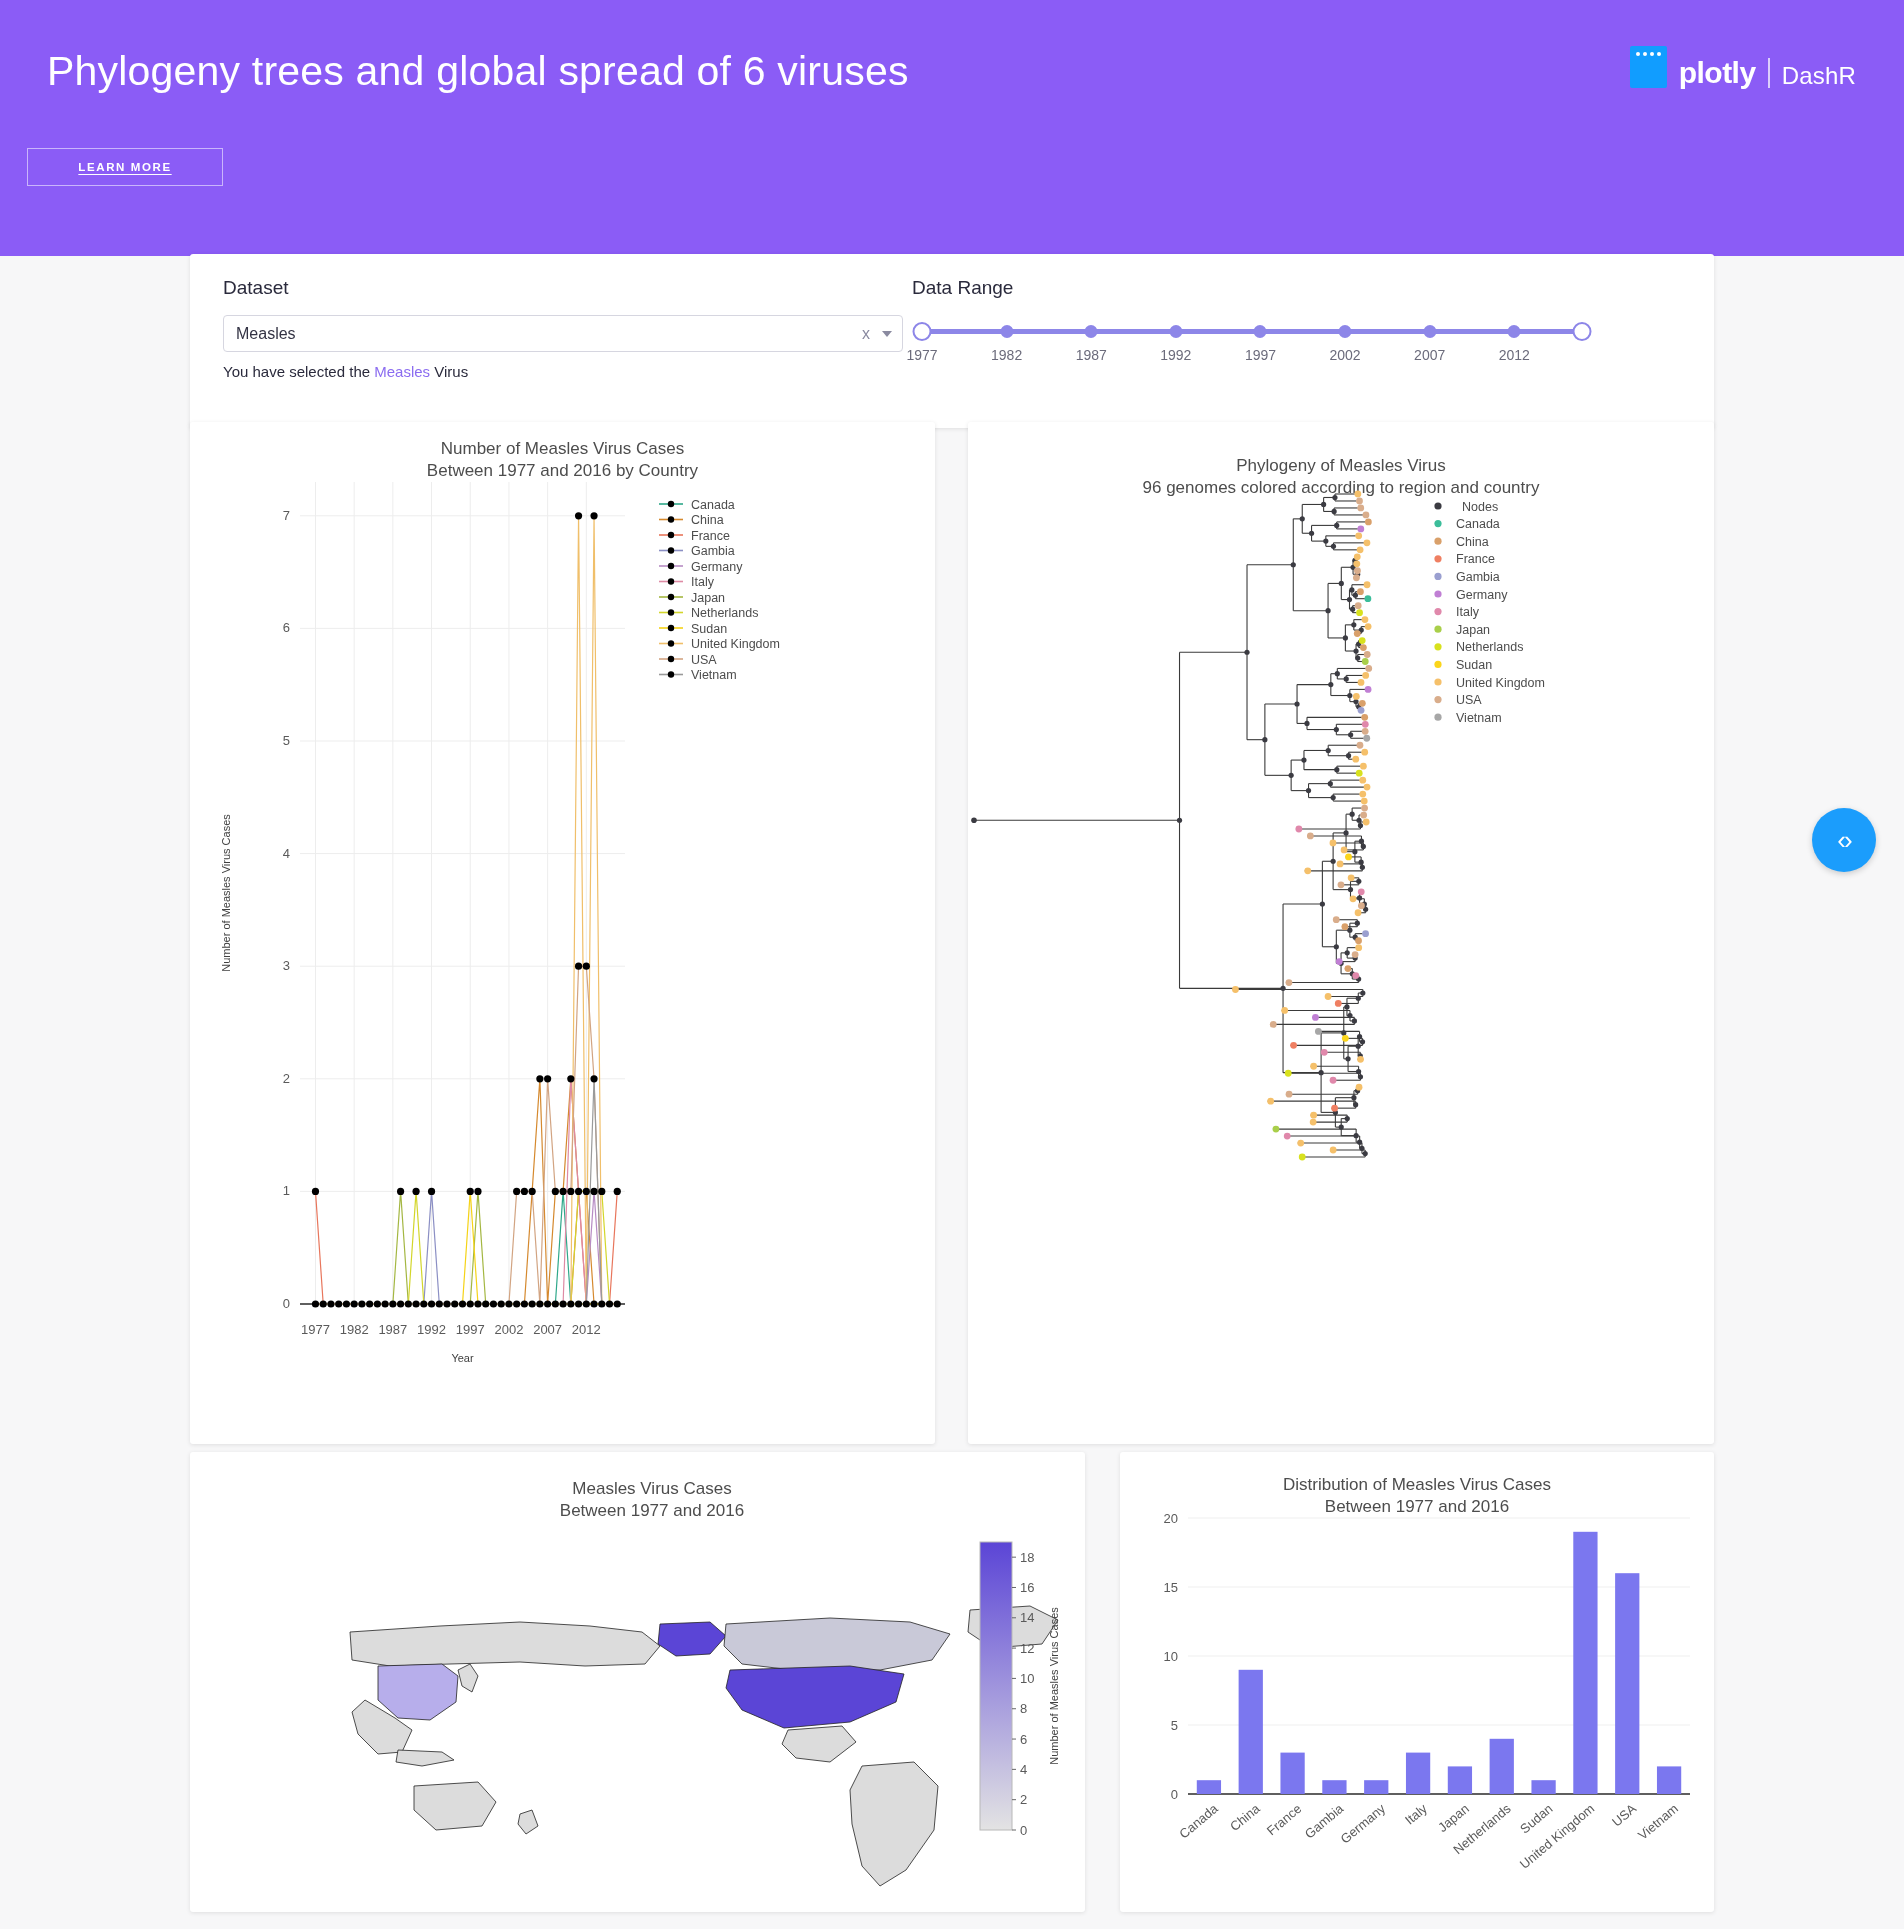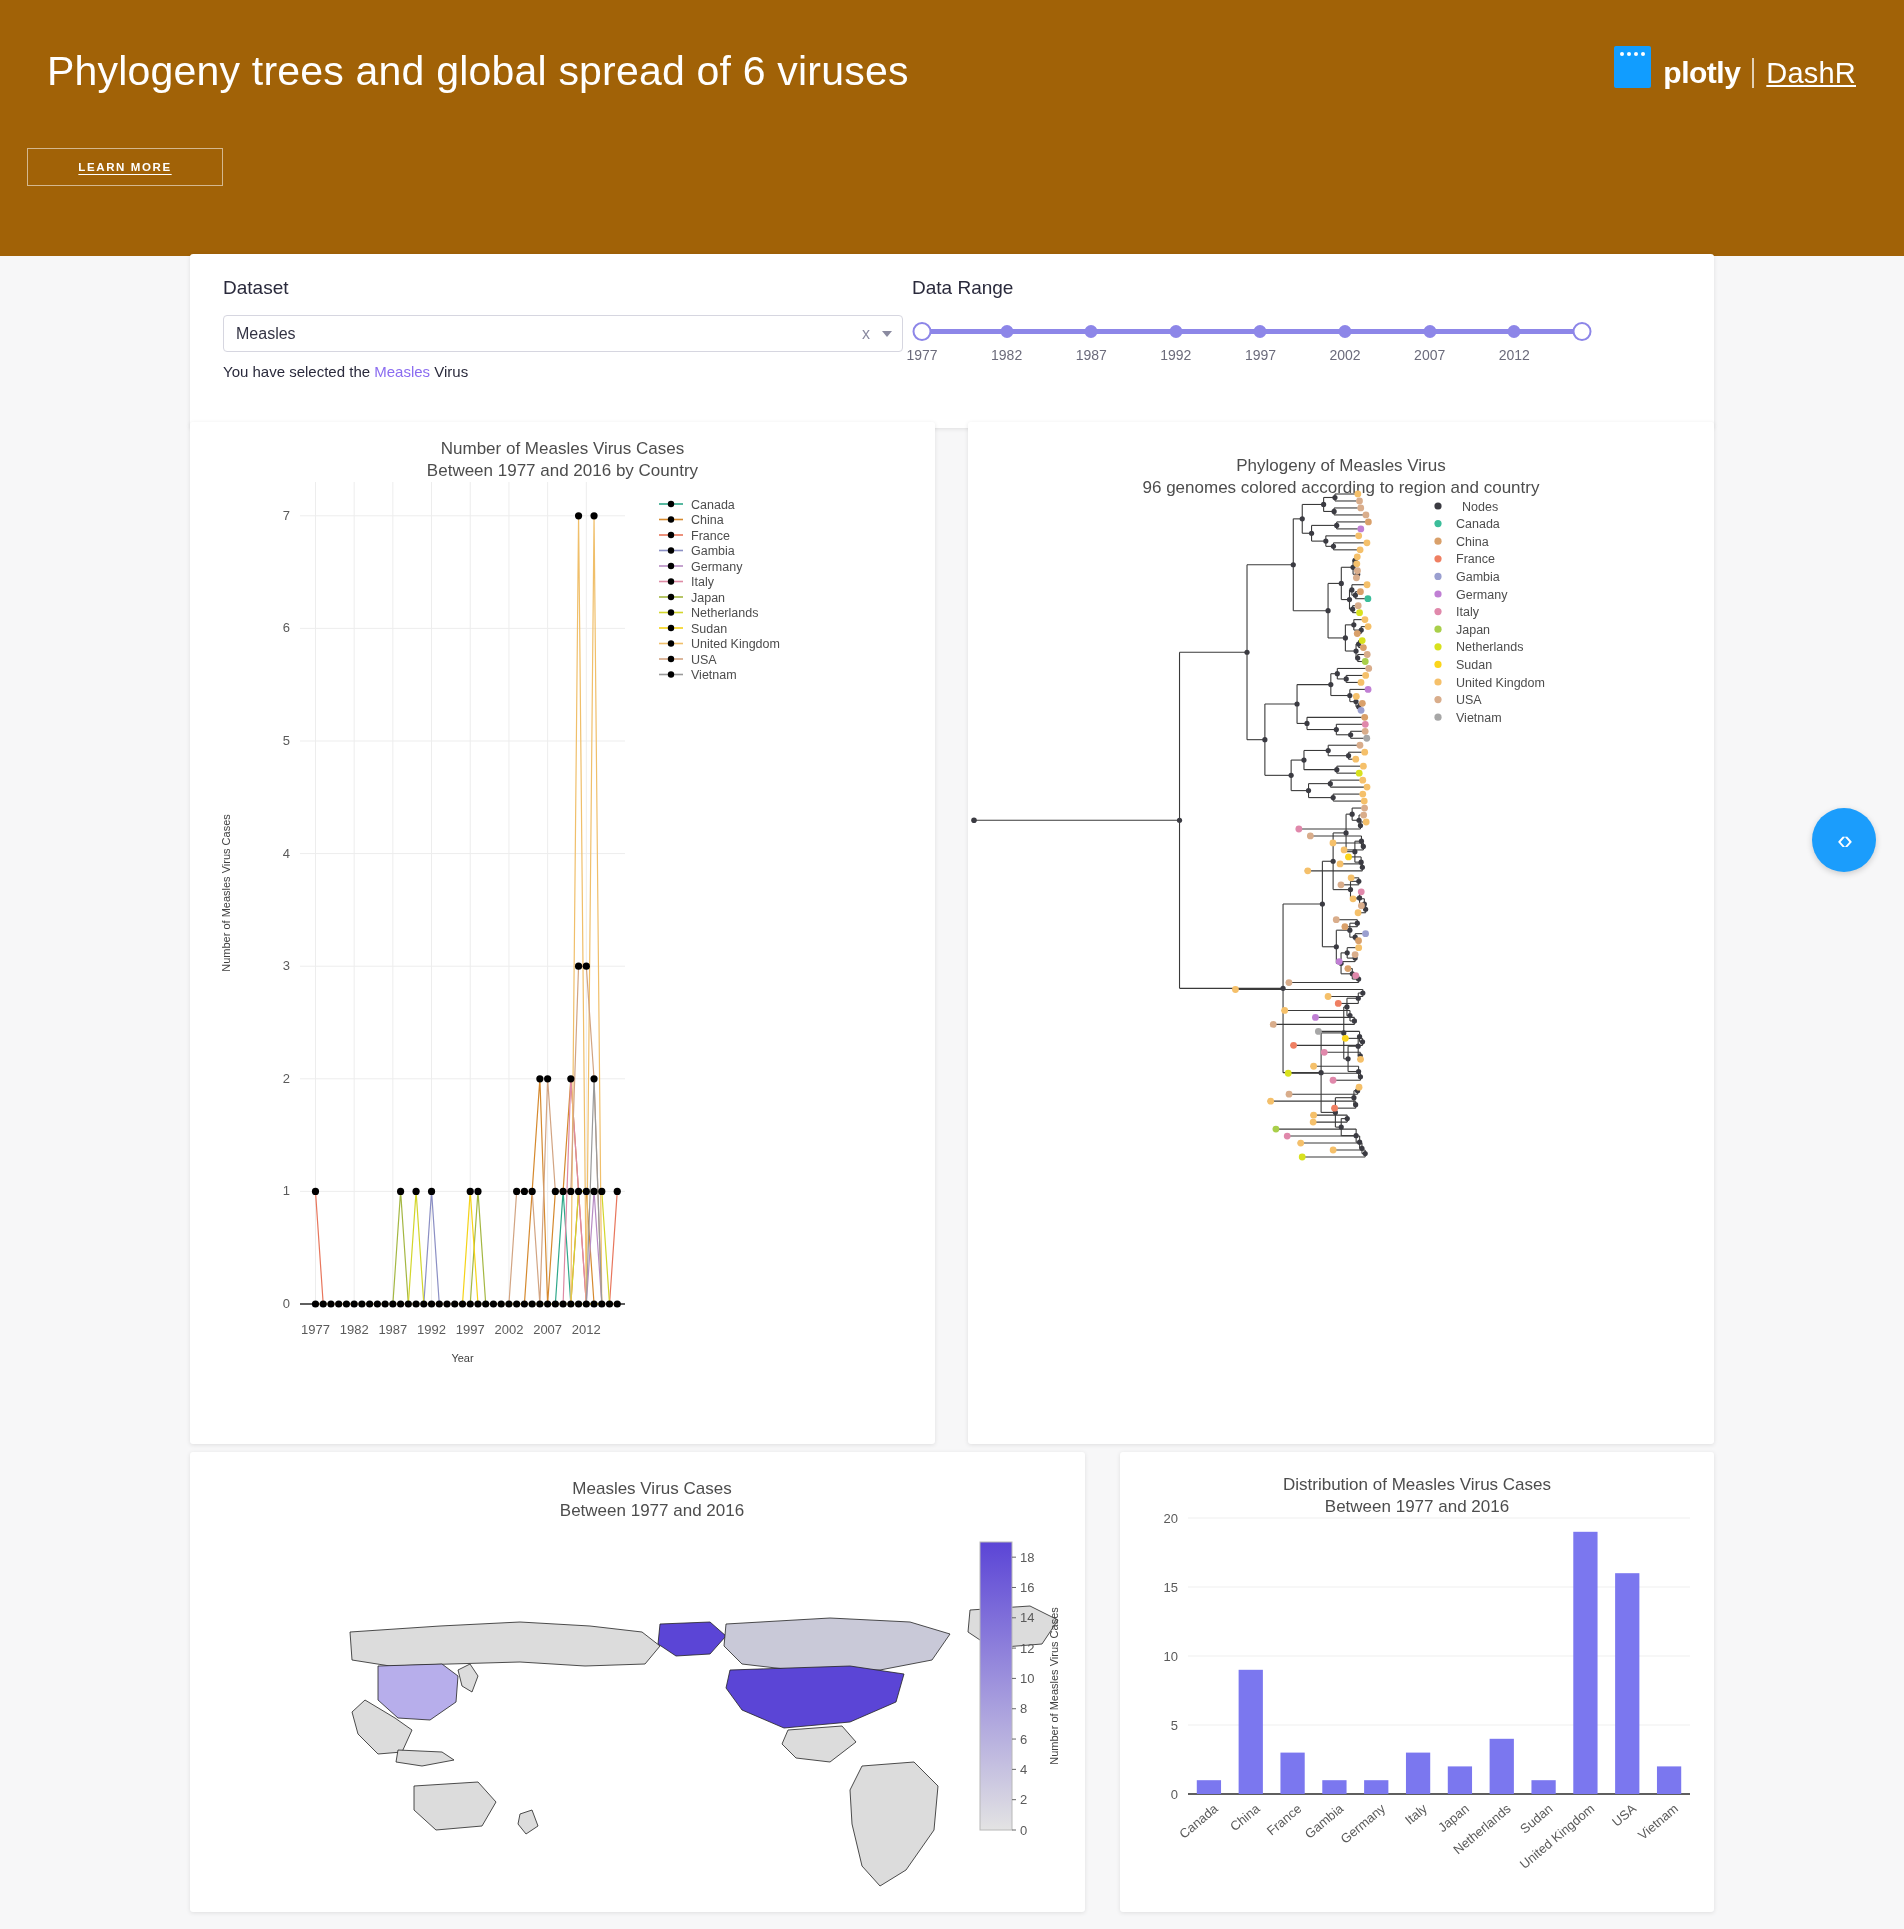--- a/index.html
+++ b/index.html
@@ -9,21 +9,21 @@
     background:#f7f7f8;
     font-family:"Liberation Sans", sans-serif;
     color:#2a2a3c;
     overflow:hidden;
     position:relative;
   }
 
   
   .header {
     position:absolute; left:0; top:0; width:1904px; height:256px;
-    background:#a16207;
+    background:#8b5cf6;
   }
   .header-title {
     position:absolute; left:47px; top:48px;
     font-size:41px; font-weight:400; color:#ffffff;
     letter-spacing:.2px; white-space:nowrap;
   }
   .learn-more {
     position:absolute; left:27px; top:148px;
     width:196px; height:38px;
     border:1px solid rgba(255,255,255,.55);
@@ -56,21 +56,21 @@
     position:absolute; top:6px; width:4px; height:4px; background:#fff; border-radius:50%; display:block;
   }
   .brand-mark u:nth-of-type(1){ left:6px; }
   .brand-mark u:nth-of-type(2){ left:13px; }
   .brand-mark u:nth-of-type(3){ left:20px; }
   .brand-mark u:nth-of-type(4){ left:27px; }
   .brand-plotly {
     font-size:30px; font-weight:700; color:#fff; letter-spacing:-.5px; line-height:1;
   }
   .brand-sep { width:2px; height:30px; background:rgba(255,255,255,.7); }
-  .brand-dash { font-size:29px; color:#fff; letter-spacing:.2px; line-height:1;text-decoration:underline; }
+  .brand-dash { font-size:24px; color:#fff; letter-spacing:.2px; line-height:1; }
 
   
   .card {
     position:absolute; background:#fff; border-radius:3px;
     box-shadow:0 1px 4px rgba(0,0,0,.10);
   }
   #controls-card { left:190px; top:254px; width:1524px; height:174px; }
   #line-card     { left:190px; top:422px; width:745px; height:1022px; }
   #tree-card     { left:968px; top:422px; width:746px; height:1022px; }
   #map-card      { left:190px; top:1452px; width:895px; height:460px; }

